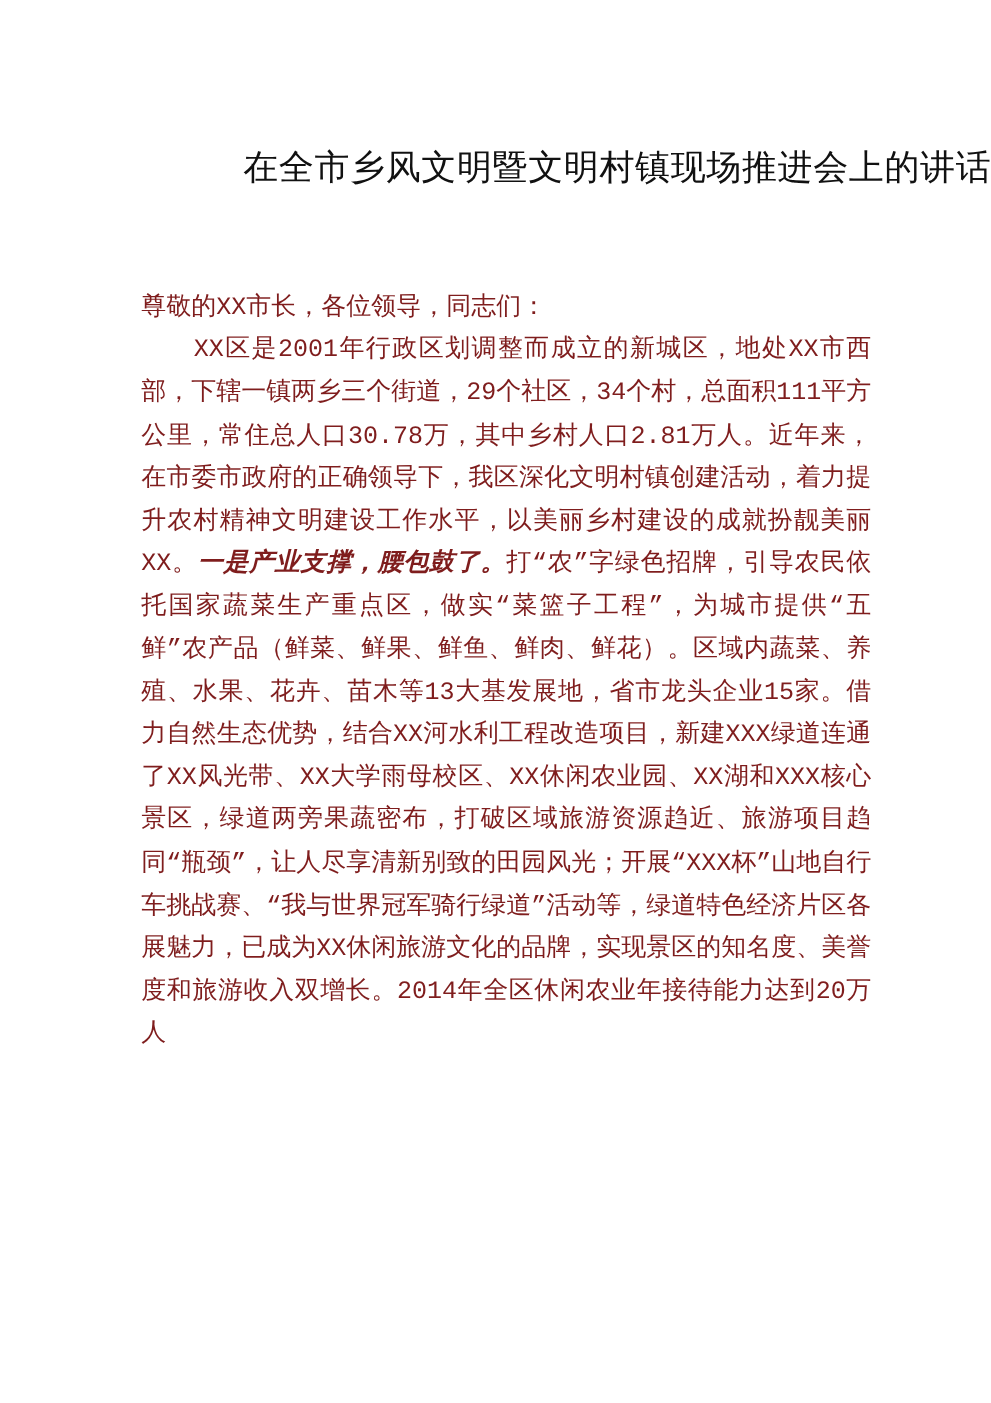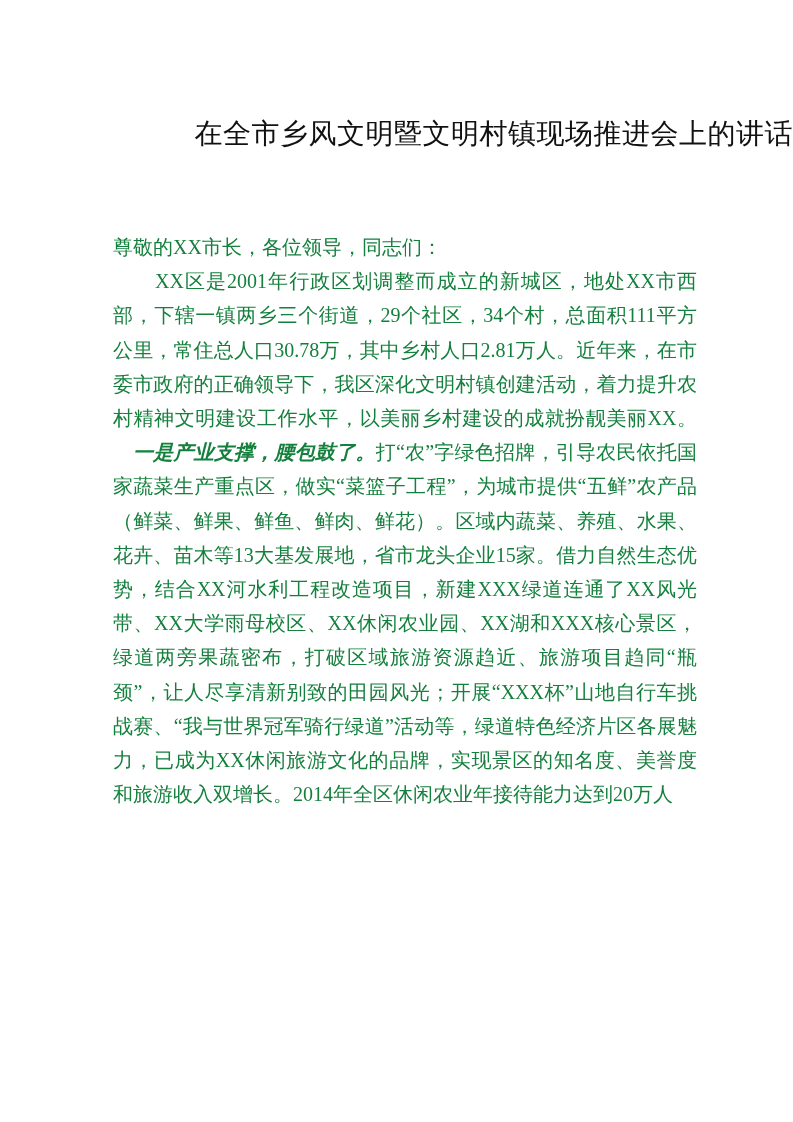--- a/index.html
+++ b/index.html
@@ -5,27 +5,27 @@
   html, body { margin: 0; padding: 0; background: #ffffff; }
   body { width: 793px; height: 1122px; position: relative; overflow: hidden; }
   .page { position: absolute; left: 0; top: 0; width: 793px; height: 1122px; background: #fff; }
   .title {
     position: absolute; left: 0; top: 115px; width: 793px; text-align: right;
     font-family: "DejaVu Serif", "Liberation Serif", serif;
     font-size: 28px; color: #111; letter-spacing: 0.5px;
   }
   .body {
     position: absolute; left: 113px; top: 230px; width: 584px;
-    font-family: Liberation Serif, serif;
-    font-size: 20px; line-height: 34.2px; color: #15803d;
+    font-family: Liberation Mono, monospace;
+    font-size: 20px; line-height: 34.2px; color: #7f1d1d;
     text-align: justify; text-justify: inter-character;
   }
   .body p { margin: 0; }
   .indent { text-indent: 42px; }
-  .bold { font-weight: bold; font-style: italic; margin-left: 20px; }
+  .bold { font-weight: bold; font-style: italic; }
 </style>
 </head>
 <body>
 
 <div class="page">
   <div class="title">在全市乡风文明暨文明村镇现场推进会上的讲话</div>
 
   <div class="body">
     <p>尊敬的XX市长，各位领导，同志们：</p>
     <p class="indent"><span>XX区是2001年行政区划调整而成立的新城区，地处XX市西部，下辖一镇两乡三个街道，29个社区，34个村，总面积111平方公里，常住总人口30.78万，其中乡村人口2.81万人。近年来，在市委市政府的正确领导下，我区深化文明村镇创建活动，着力提升农村精神文明建设工作水平，以美丽乡村建设的成就扮靓美丽XX。</span><span class="bold">一是产业支撑，腰包鼓了。</span><span>打“农”字绿色招牌，引导农民依托国家蔬菜生产重点区，做实“菜篮子工程”，为城市提供“五鲜”农产品（鲜菜、鲜果、鲜鱼、鲜肉、鲜花）。区域内蔬菜、养殖、水果、花卉、苗木等13大基发展地，省市龙头企业15家。借力自然生态优势，结合XX河水利工程改造项目，新建XXX绿道连通了XX风光带、XX大学雨母校区、XX休闲农业园、XX湖和XXX核心景区，绿道两旁果蔬密布，打破区域旅游资源趋近、旅游项目趋同“瓶颈”，让人尽享清新别致的田园风光；开展“XXX杯”山地自行车挑战赛、“我与世界冠军骑行绿道”活动等，绿道特色经济片区各展魅力，已成为XX休闲旅游文化的品牌，实现景区的知名度、美誉度和旅游收入双增长。2014年全区休闲农业年接待能力达到20万人</span></p>

